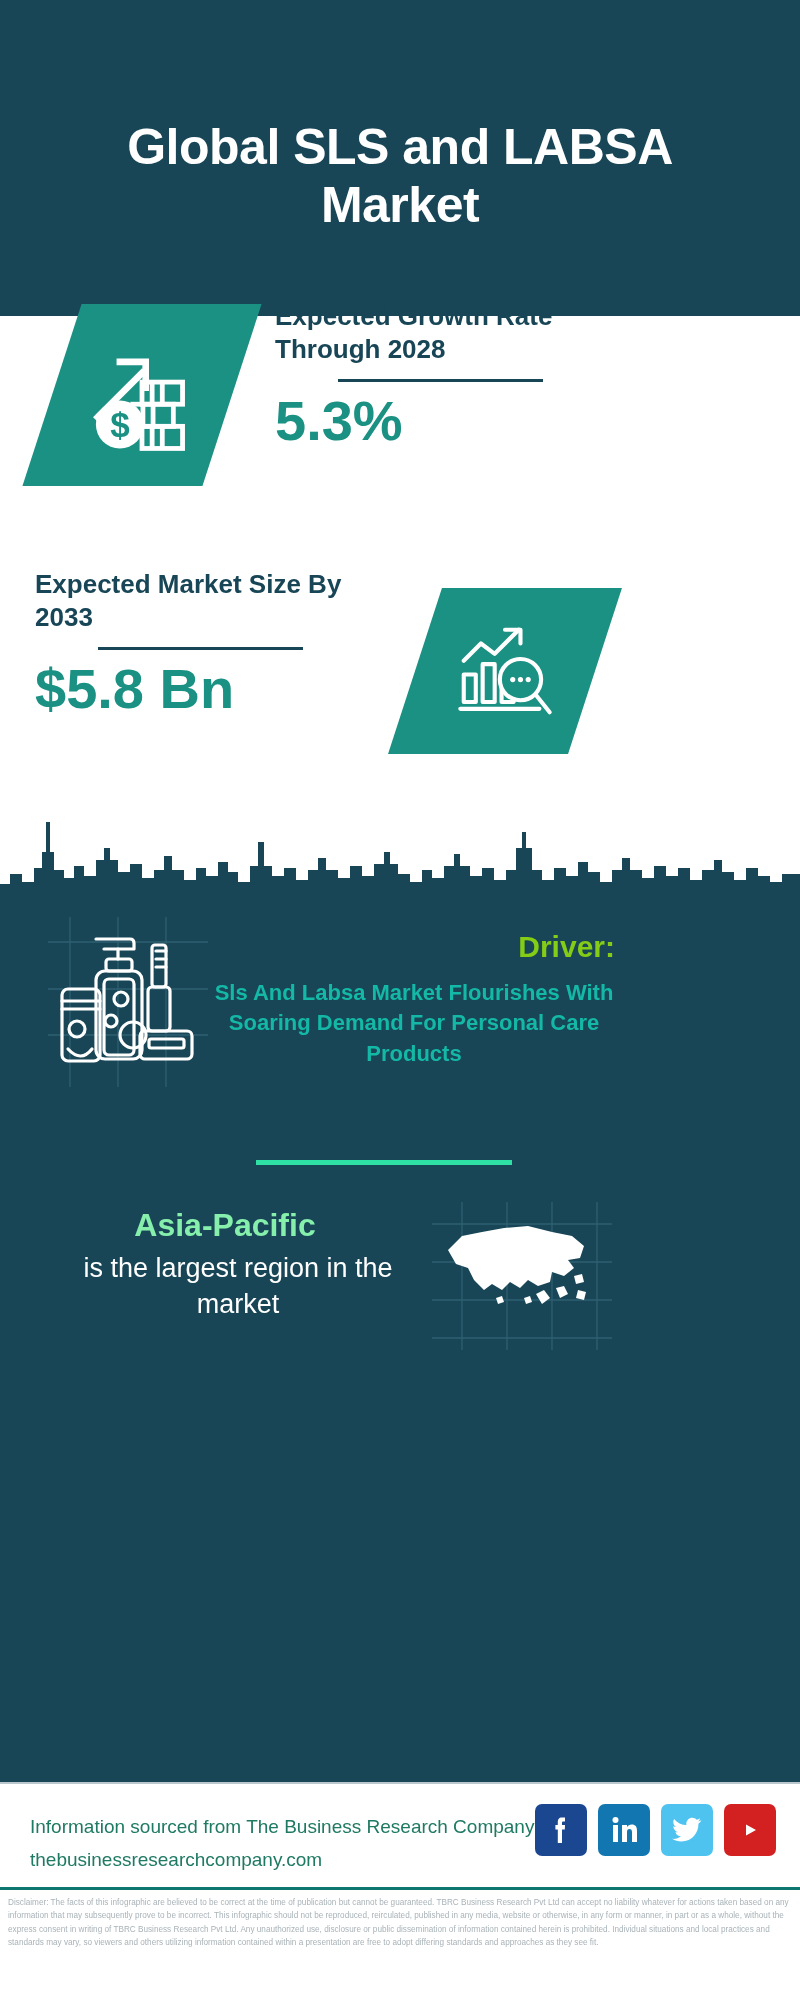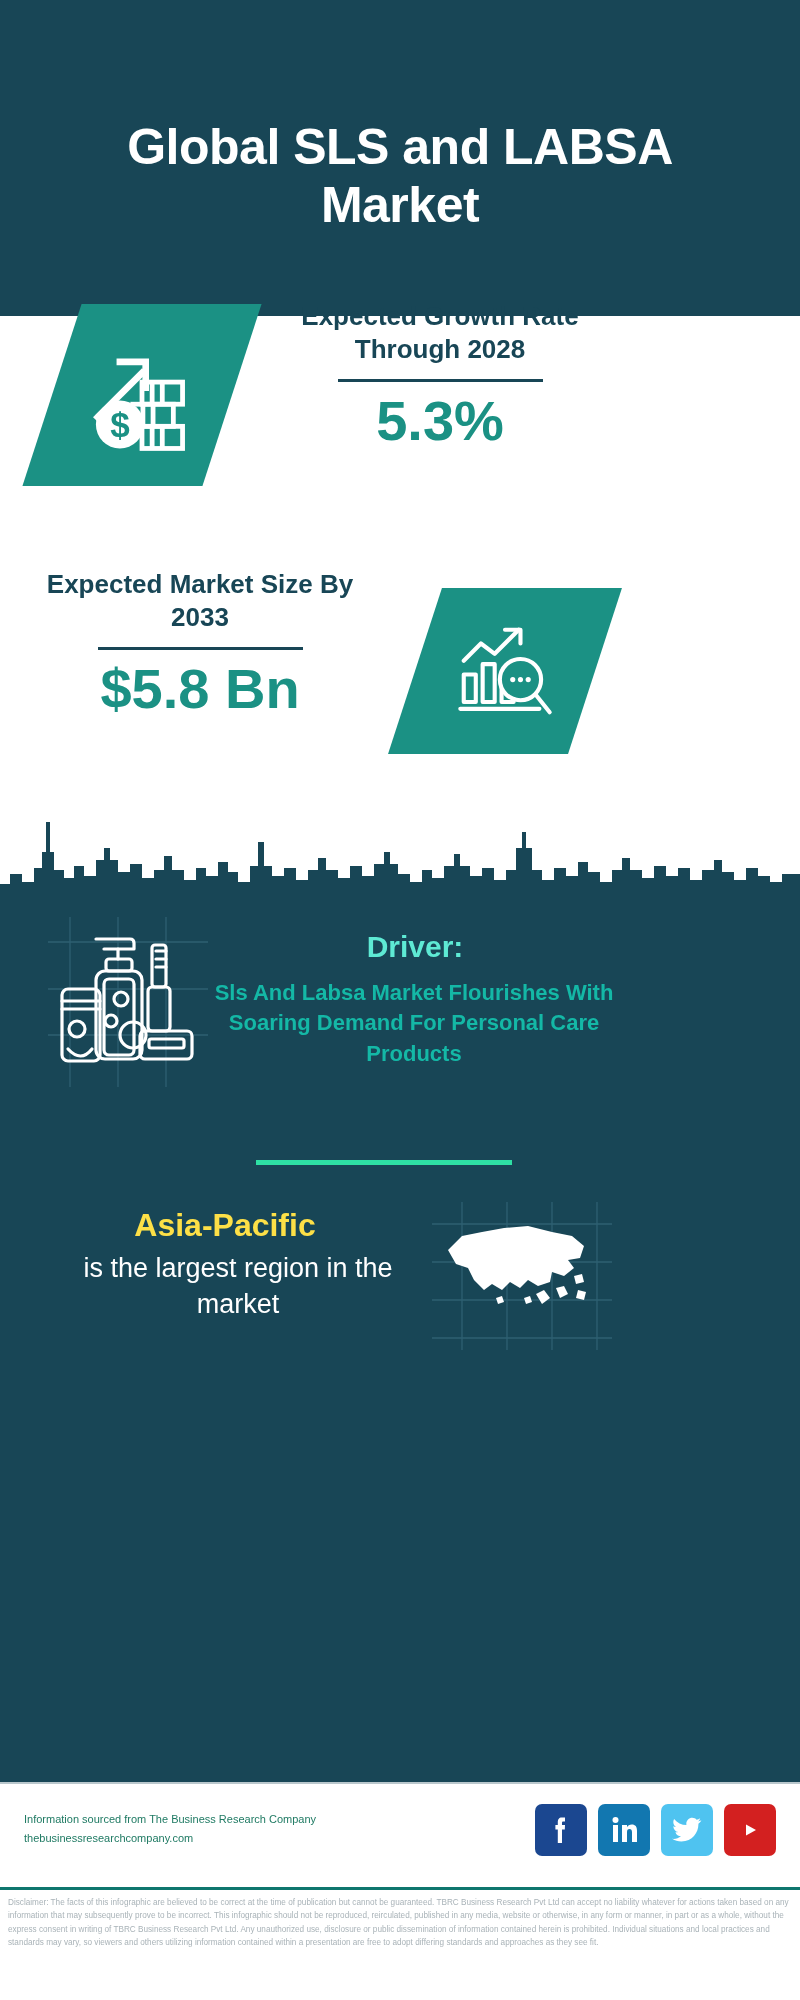--- a/index.html
+++ b/index.html
@@ -30,68 +30,68 @@
   }
 
   .para {
     position:absolute;
     background:#1b9184;
     transform: skewX(-18deg);
     display:flex; align-items:center; justify-content:center;
   }
   .para > svg { transform: skewX(18deg); }
 
-  .stat-block { position:absolute; text-align:center; }
+  .stat-block { position:absolute; text-align:left; }
   .stat-label {
     color:#184656; font-size:26px; font-weight:bold; line-height:1.28;
   }
   .stat-rule {
     height:3px; background:#184656; margin:12px auto 10px auto;
   }
   .stat-value {
     color:#1b9184; font-size:56px; font-weight:bold; line-height:1.05;
   }
 
   
   .dark-sec {
     position:absolute; top:782px; left:0; width:800px; height:1000px;
     background:#184656;
   }
   .skyline { position:absolute; top:0; left:0; width:800px; height:130px; }
 
   .grid-bg { position:absolute; }
 
   .driver-head {
-    position:absolute; color:#5eead4; font-size:30px; font-weight:bold;
-    text-align:center;
+    position:absolute; color:#84cc16; font-size:30px; font-weight:bold;
+    text-align:right;
   }
   .driver-body {
     position:absolute; color:#14b8a6; font-size:22px; font-weight:bold;
     text-align:center; line-height:1.38;
   }
   .mid-rule {
     position:absolute; height:5px; background:#2ee0a4;
   }
   .region-name {
-    position:absolute; color:#fde047; font-size:32px; font-weight:bold;
+    position:absolute; color:#86efac; font-size:32px; font-weight:bold;
     text-align:center;
   }
   .region-sub {
     position:absolute; color:#ffffff; font-size:27px; line-height:1.35;
     text-align:center;
   }
 
   
   .footer-bar {
     position:absolute; top:1782px; left:0; width:800px; height:105px;
     background:#ffffff; border-top:2px solid #b9c7cc;
   }
   .src-text {
-    position:absolute; left:24px; top:26px;
-    color:#1f7a63; font-size:11px; line-height:1.75;
+    position:absolute; left:30px; top:26px;
+    color:#1f7a63; font-size:19px; line-height:1.75;
   }
   .socials { position:absolute; right:24px; top:20px; display:flex; gap:11px; }
   .sico {
     width:52px; height:52px; border-radius:7px;
     display:flex; align-items:center; justify-content:center;
   }
   .fb { background:#1b4790; }
   .li { background:#1277b0; }
   .tw { background:#4fc3f0; }
   .yt { background:#d32020; }

